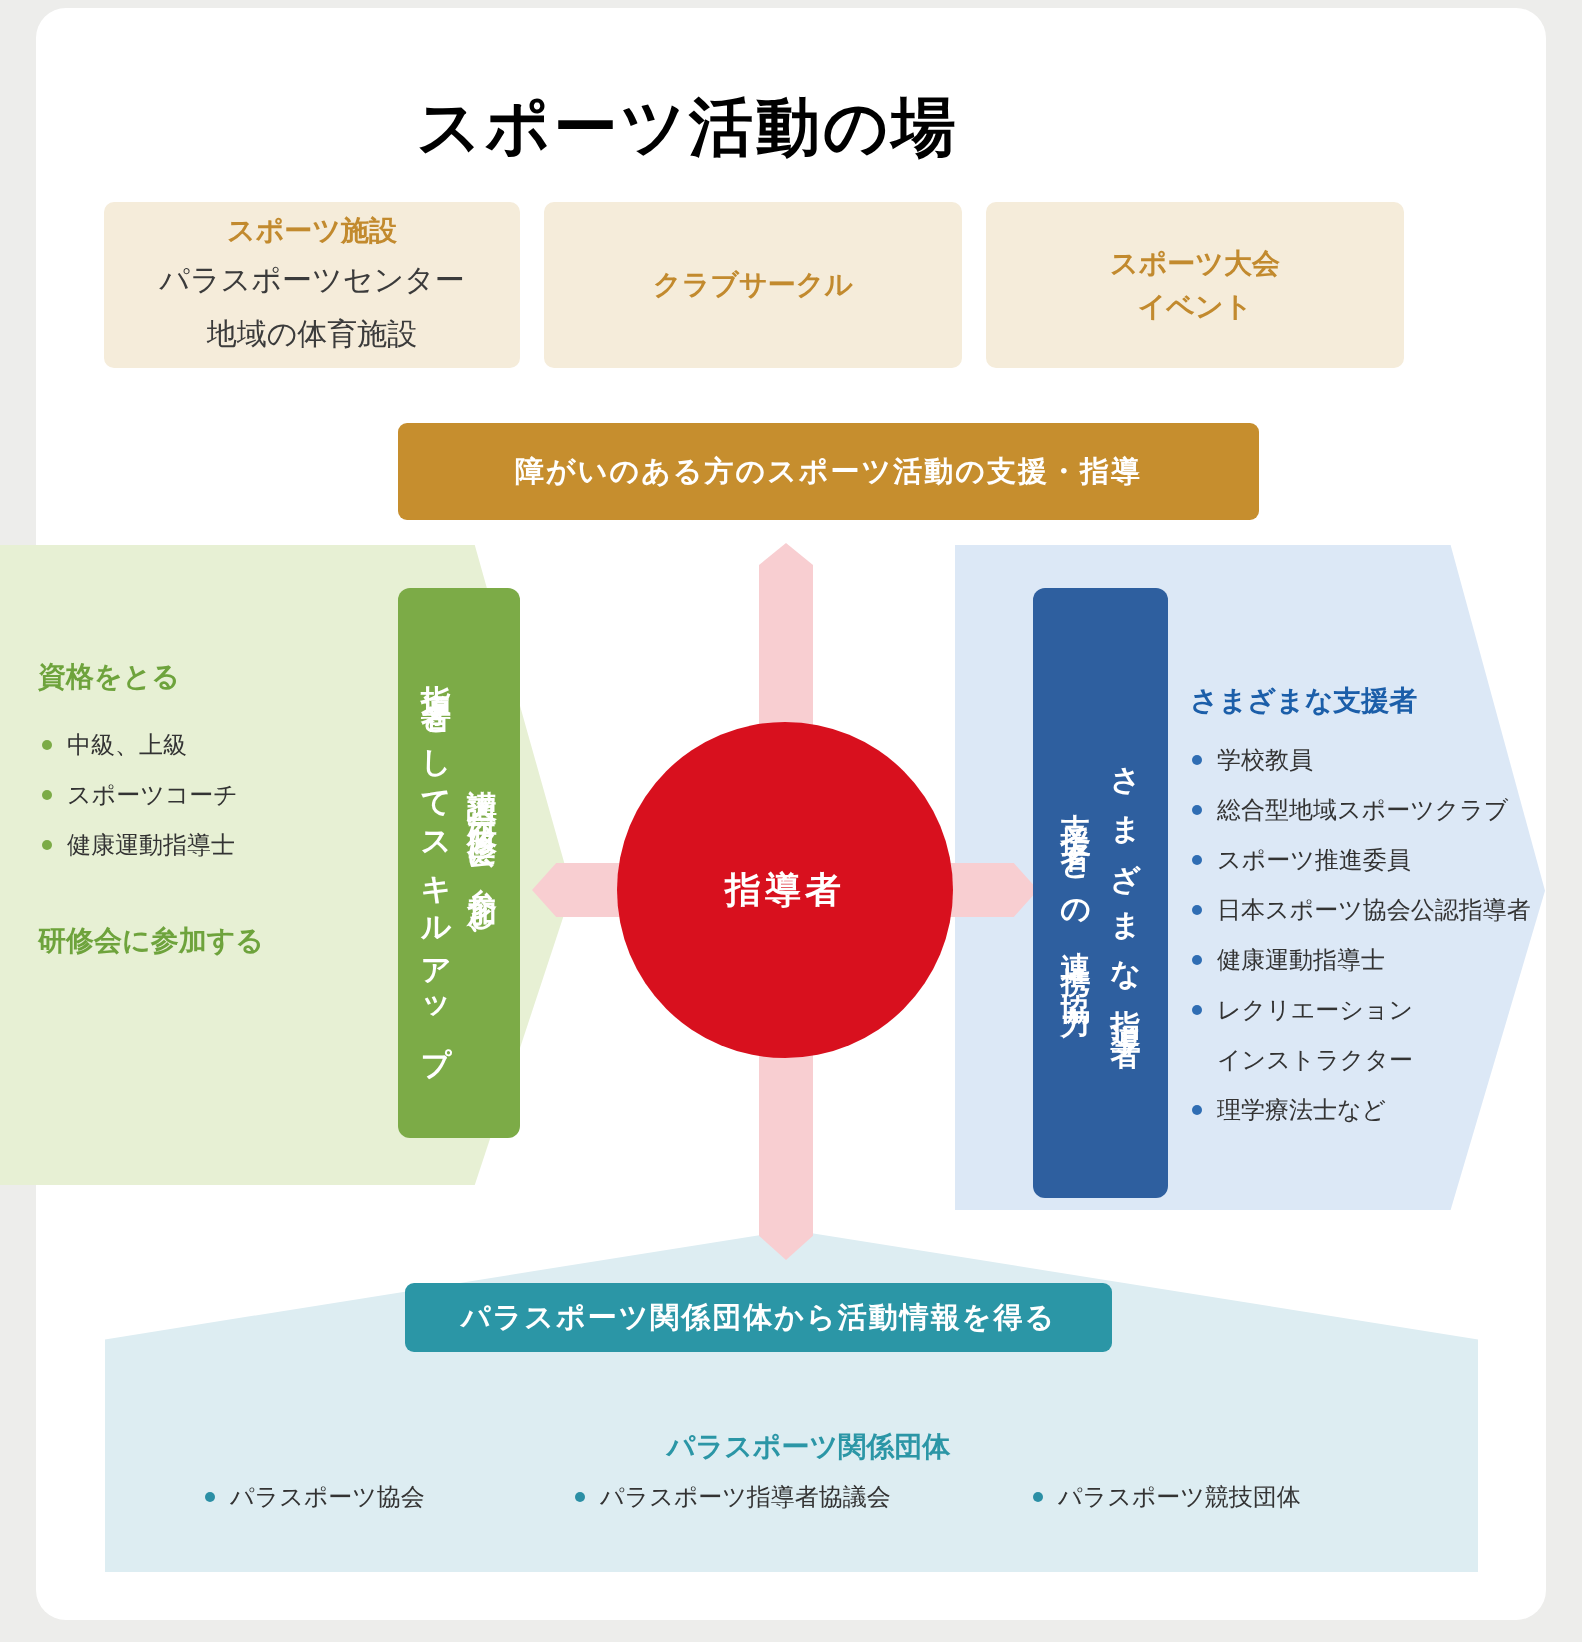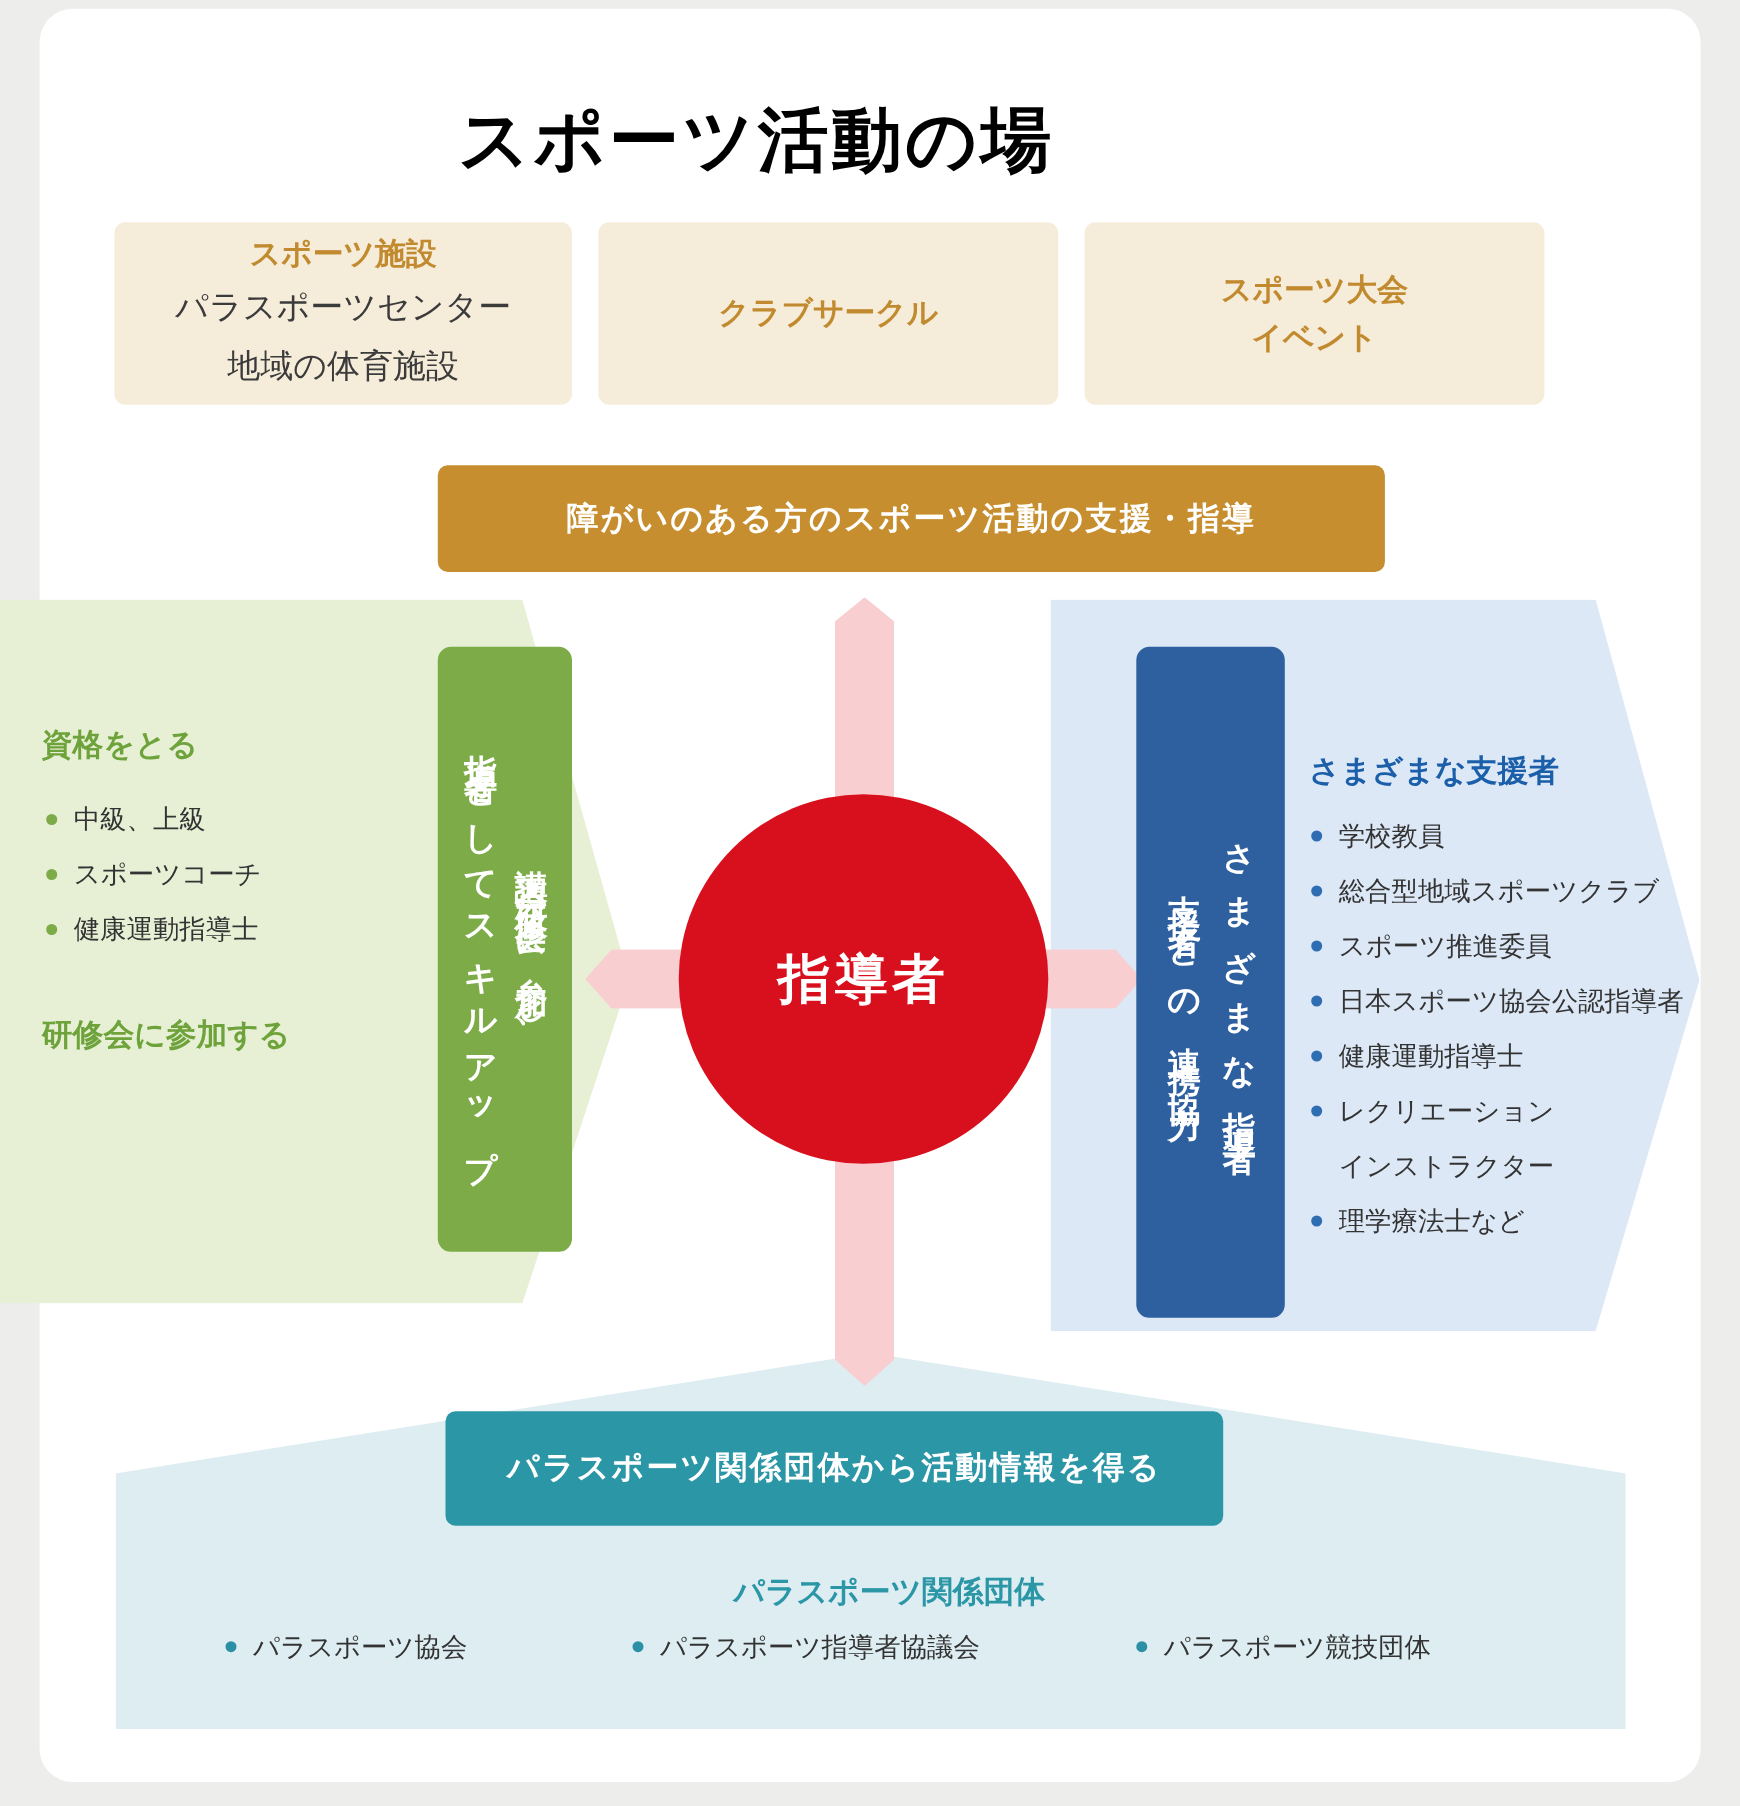--- a/index.html
+++ b/index.html
@@ -35,21 +35,21 @@
   .box1{left:104px;width:416px;}
   .box2{left:544px;}
   .box3{left:986px;}
   
   .hbanner{
     position:absolute;border-radius:9px;
     display:flex;align-items:center;justify-content:center;
     color:#ffffff;font-weight:700;font-size:29px;letter-spacing:2px;
   }
   .gold-banner{left:398px;top:423px;width:861px;height:97px;background:#c68e2e;z-index:4;}
-  .teal-banner{left:405px;top:1283px;width:707px;height:104px;background:#2b96a6;z-index:4;}
+  .teal-banner{left:405px;top:1283px;width:707px;height:69px;background:#2b96a6;z-index:4;}
   
   .left-pentagon{
     position:absolute;left:0;top:545px;width:572px;height:640px;
     background:#e7f0d4;
     clip-path:polygon(0 0,83% 0,100% 54%,83% 100%,0 100%);
     z-index:1;
   }
   .right-pentagon{
     position:absolute;left:955px;top:545px;width:590px;height:665px;
     background:#dce8f6;
@@ -75,21 +75,21 @@
     text-align:center;padding:30px 0;
   }
   .green-vbanner .vtext{line-height:46px;letter-spacing:8px;}
   .blue-vbanner .vtext{line-height:50px;letter-spacing:14px;}
   .vtext span{display:block;}
   
   .circle{
     position:absolute;left:617px;top:722px;width:336px;height:336px;
     background:#d8101e;border-radius:50%;z-index:5;
     display:flex;align-items:center;justify-content:center;
-    color:#ffffff;font-size:48px;font-weight:800;letter-spacing:4px;
+    color:#ffffff;font-size:36px;font-weight:800;letter-spacing:4px;
   }
   .arrow{position:absolute;background:#f8ced1;z-index:3;}
   .arrow-up{left:759px;top:543px;width:54px;height:200px;
     clip-path:polygon(50% 0,100% 11%,100% 100%,0 100%,0 11%);}
   .arrow-down{left:759px;top:1040px;width:54px;height:220px;
     clip-path:polygon(0 0,100% 0,100% 89%,50% 100%,0 89%);}
   .arrow-left{left:532px;top:863px;width:110px;height:54px;
     clip-path:polygon(0 50%,22% 0,100% 0,100% 100%,22% 100%);}
   .arrow-right{left:928px;top:863px;width:110px;height:54px;
     clip-path:polygon(0 0,78% 0,100% 50%,78% 100%,0 100%);}

